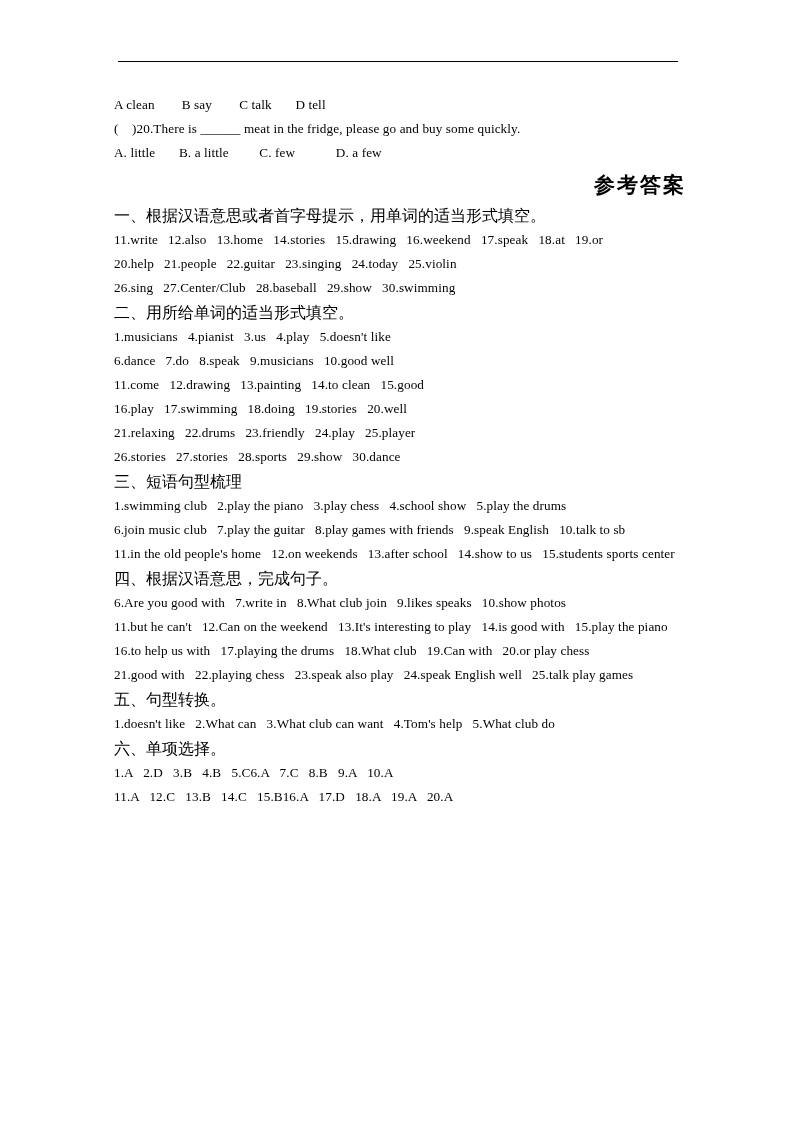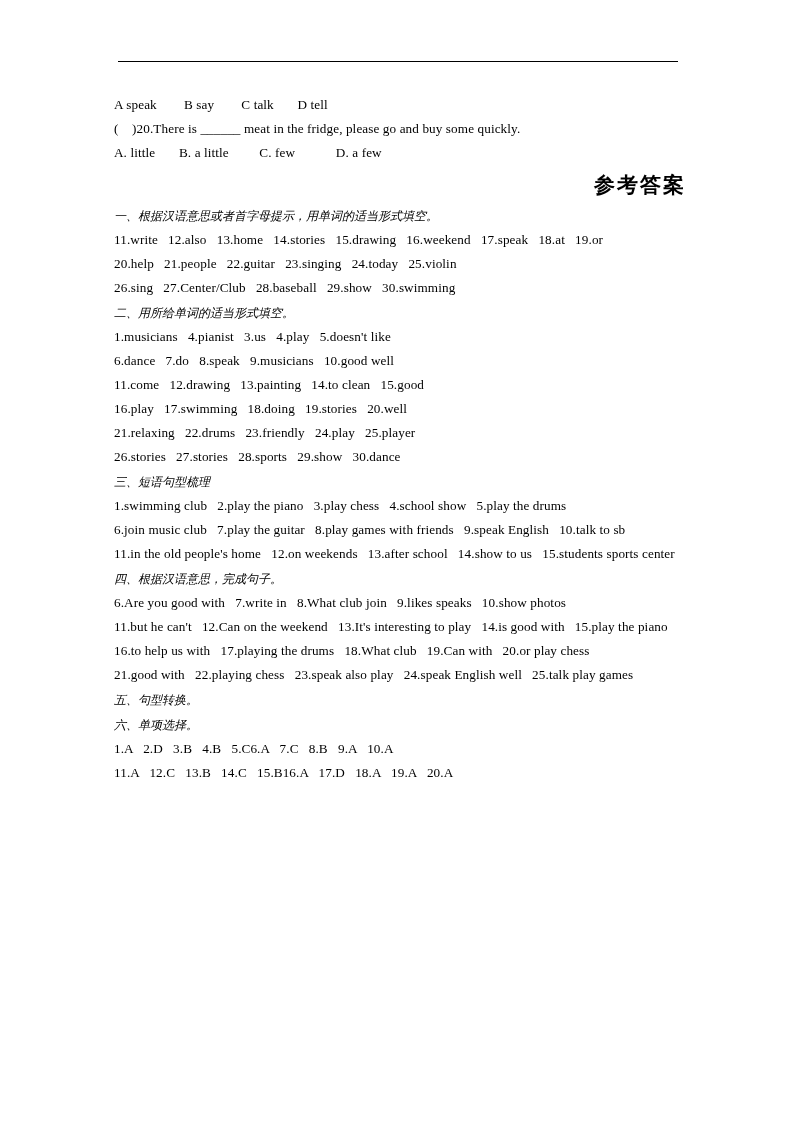--- a/index.html
+++ b/index.html
@@ -41,24 +41,23 @@
     font-size: 13.2px;
     line-height: 24px;
     white-space: pre;
     letter-spacing: 0.1px;
   }
   .line.wrapable {
     white-space: pre-wrap;
   }
   .cn {
     font-family: "DejaVu Sans", "Liberation Sans", sans-serif;
-    font-size: 12px;
+    font-size: 16px;
     line-height: 24px;
     white-space: pre;
-    font-style: italic;
   }
   .doc-title {
     text-align: right;
     font-family: "DejaVu Sans", "Liberation Sans", sans-serif;
     font-size: 21px;
     line-height: 34px;
     font-weight: 700;
     letter-spacing: 2px;
     margin-top: 3px;
     margin-bottom: 2px;
@@ -70,21 +69,21 @@
 </style>
 </head>
 <body>
 
 <div class="page">
 
   <div class="header-rule"></div>
 
   <div class="content">
 
-    <div class="line">A speak        B say        C talk       D tell</div>
+    <div class="line">A clean        B say        C talk       D tell</div>
     <div class="line">(    )20.There is ______ meat in the fridge, please go and buy some quickly.</div>
     <div class="line">A. little       B. a little         C. few            D. a few</div>
 
     <div class="doc-title">参考答案</div>
 
     <div class="cn sect-head">一、根据汉语意思或者首字母提示，用单词的适当形式填空。</div>
     <div class="line">11.write   12.also   13.home   14.stories   15.drawing   16.weekend   17.speak   18.at   19.or</div>
     <div class="line">20.help   21.people   22.guitar   23.singing   24.today   25.violin</div>
     <div class="line">26.sing   27.Center/Club   28.baseball   29.show   30.swimming</div>
 
@@ -101,19 +100,20 @@
     <div class="line">6.join music club   7.play the guitar   8.play games with friends   9.speak English   10.talk to sb</div>
     <div class="line wrapable">11.in the old people's home   12.on weekends   13.after school   14.show to us   15.students sports center</div>
 
     <div class="cn sect-head">四、根据汉语意思，完成句子。</div>
     <div class="line">6.Are you good with   7.write in   8.What club join   9.likes speaks   10.show photos</div>
     <div class="line wrapable">11.but he can't   12.Can on the weekend   13.It's interesting to play   14.is good with   15.play the piano</div>
     <div class="line">16.to help us with   17.playing the drums   18.What club   19.Can with   20.or play chess</div>
     <div class="line wrapable">21.good with   22.playing chess   23.speak also play   24.speak English well   25.talk play games</div>
 
     <div class="cn sect-head">五、句型转换。</div>
+    <div class="line">1.doesn't like   2.What can   3.What club can want   4.Tom's help   5.What club do</div>
 
     <div class="cn sect-head">六、单项选择。</div>
     <div class="line">1.A   2.D   3.B   4.B   5.C6.A   7.C   8.B   9.A   10.A</div>
     <div class="line">11.A   12.C   13.B   14.C   15.B16.A   17.D   18.A   19.A   20.A</div>
 
   </div>
 </div>
 
 </body></html>

